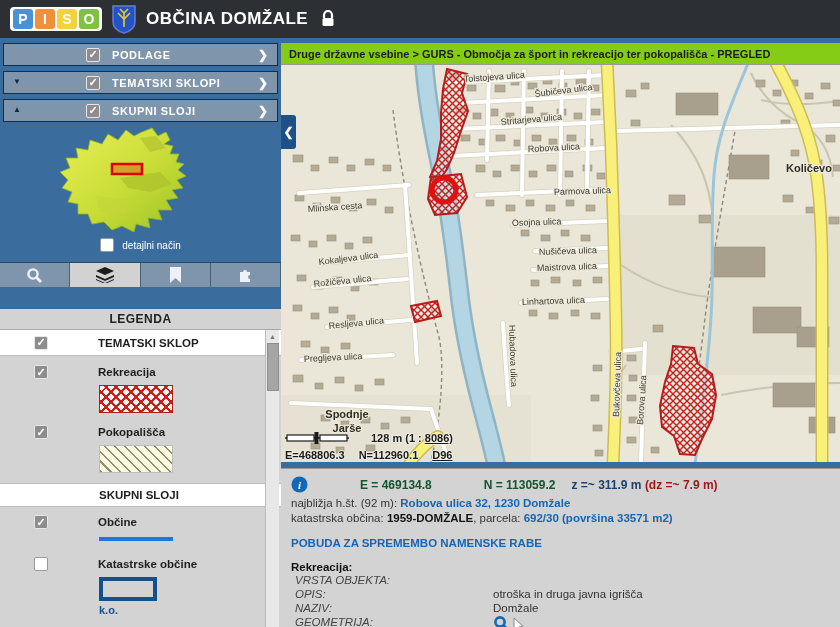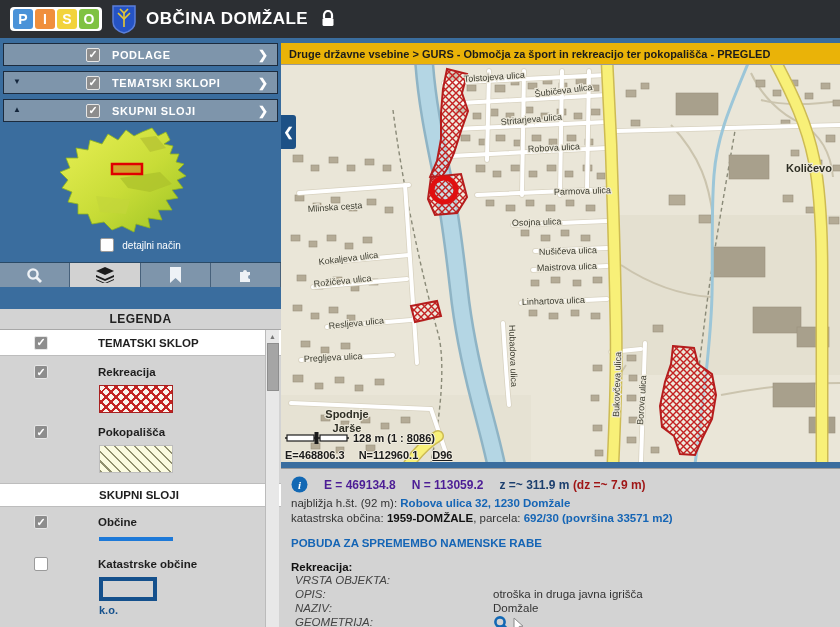--- a/index.html
+++ b/index.html
@@ -58,39 +58,39 @@
     background:repeating-linear-gradient(45deg,#8f8f6e 0 1.5px,transparent 1.5px 7px),#fafae0;}
   .sw-line{width:74px;height:4px;margin-top:8px;background:#1d79d8;}
   .sw-rect{width:58px;height:24px;margin-top:6px;border:4px solid #14508c;background:#d3d3d3;box-sizing:border-box;}
   .sw-cap{margin-left:99px;color:#14508c;font-weight:bold;font-size:11px;line-height:12px;margin-top:3px;}
   .lg-scroll{position:absolute;right:2px;top:0;bottom:0;width:13px;background:#e8e8e8;border-left:1px solid #bbb;}
   .lg-scroll .arr{width:13px;height:12px;display:flex;align-items:center;justify-content:center;
     font-size:7px;color:#777;}
   .lg-thumb{position:absolute;left:1px;top:13px;width:10px;height:46px;background:#a5a5a5;border:1px solid #8e8e8e;}
   
   .rightpane{position:absolute;left:281px;top:38px;width:559px;height:589px;}
-  .breadcrumb{position:absolute;left:0;top:5px;width:559px;height:22px;background:#eab308;
+  .breadcrumb{position:absolute;left:0;top:5px;width:559px;height:22px;background:#84cc16;
     border-bottom:1px solid #9a9a9a;box-sizing:border-box;display:flex;align-items:center;
     padding-left:8px;font-weight:bold;font-size:11px;color:#1b1b1b;}
   .mapwrap{position:absolute;left:0;top:27px;width:559px;height:397px;background:#eae6d8;overflow:hidden;}
   .collapse-tab{position:absolute;left:0;top:50px;width:15px;height:34px;background:#1d5186;
     color:#fff;font-size:12px;font-weight:bold;display:flex;align-items:center;justify-content:center;
     border-radius:0 3px 3px 0;cursor:pointer;}
-  .map-scale{position:absolute;left:4px;bottom:17px;display:flex;align-items:center;gap:4px;
+  .map-scale{position:absolute;left:4px;bottom:17px;display:flex;align-items:center;gap:22px;
     font-weight:bold;font-size:11px;color:#1b1b1b;
     text-shadow:-1px 0 #f2eee2,1px 0 #f2eee2,0 -1px #f2eee2,0 1px #f2eee2;}
   .map-coords{position:absolute;left:4px;bottom:1px;font-weight:bold;font-size:11px;color:#1b1b1b;
     text-shadow:-1px 0 #f2eee2,1px 0 #f2eee2,0 -1px #f2eee2,0 1px #f2eee2;}
   .map-coords span{margin-right:14px;}
   .u{text-decoration:underline;cursor:pointer;}
   
   .info{position:absolute;left:0;top:430px;width:559px;height:159px;background:#d3d3d3;
     border-top:1px solid #9a9a9a;box-sizing:border-box;padding:7px 10px 0 10px;font-size:11.5px;color:#333;}
   .inf-r1{display:flex;align-items:center;gap:16px;font-weight:bold;font-size:12px;}
-  .c-blue{color:#4c1d95;}
+  .c-blue{color:#14532d;margin-left:36px;}
   .c-navy{color:#1c3f6e;}
   .c-red{color:#9f1616;}
   .inf-line{margin-top:3px;line-height:15px;}
   .inf-line:first-of-type{margin-top:10px;}
   .lnk{color:#1565b5;font-weight:bold;cursor:pointer;}
   .b-dark{color:#111;font-weight:bold;}
   .initiative{margin-top:11px;font-weight:bold;color:#1565b5;font-size:11.5px;cursor:pointer;}
   .sect{margin-top:12px;font-weight:bold;color:#111;}
   .fld{display:flex;line-height:14px;}
   .fld .fl{width:198px;padding-left:4px;font-style:italic;color:#444;}

